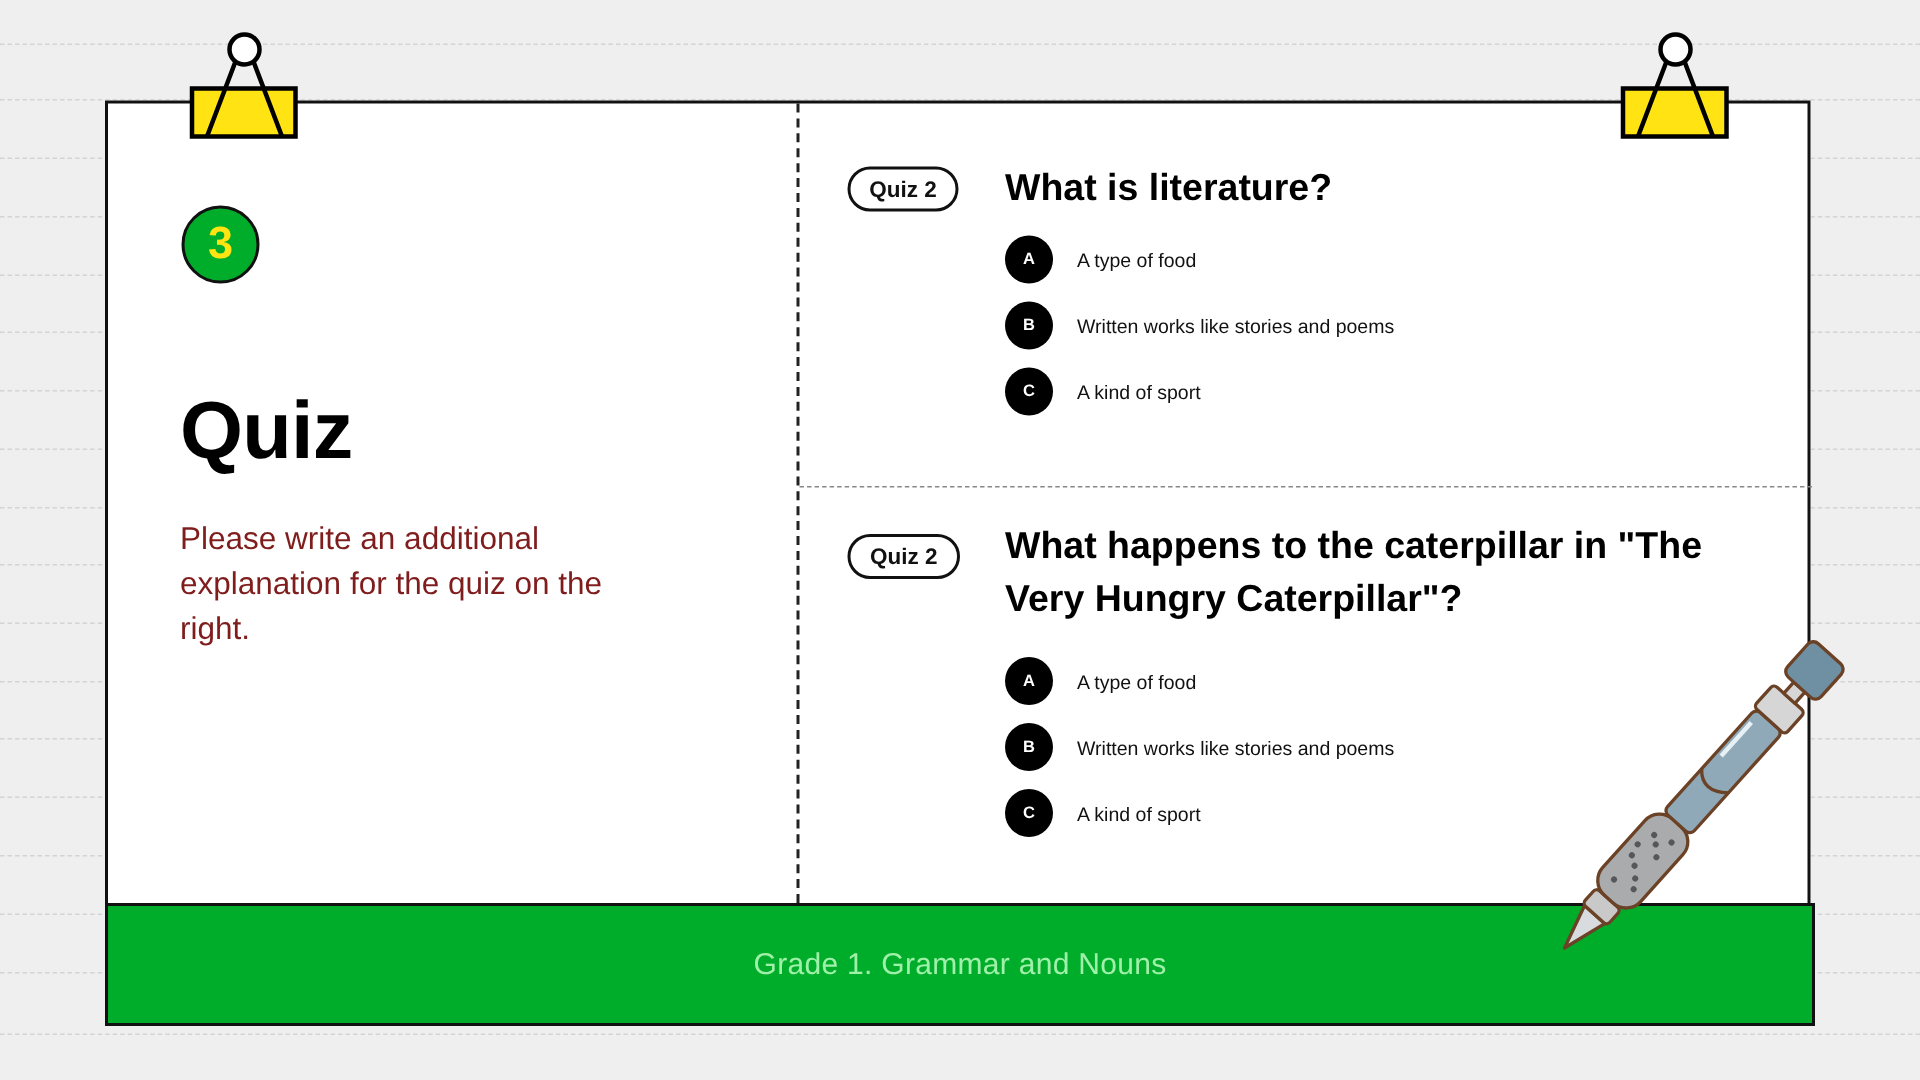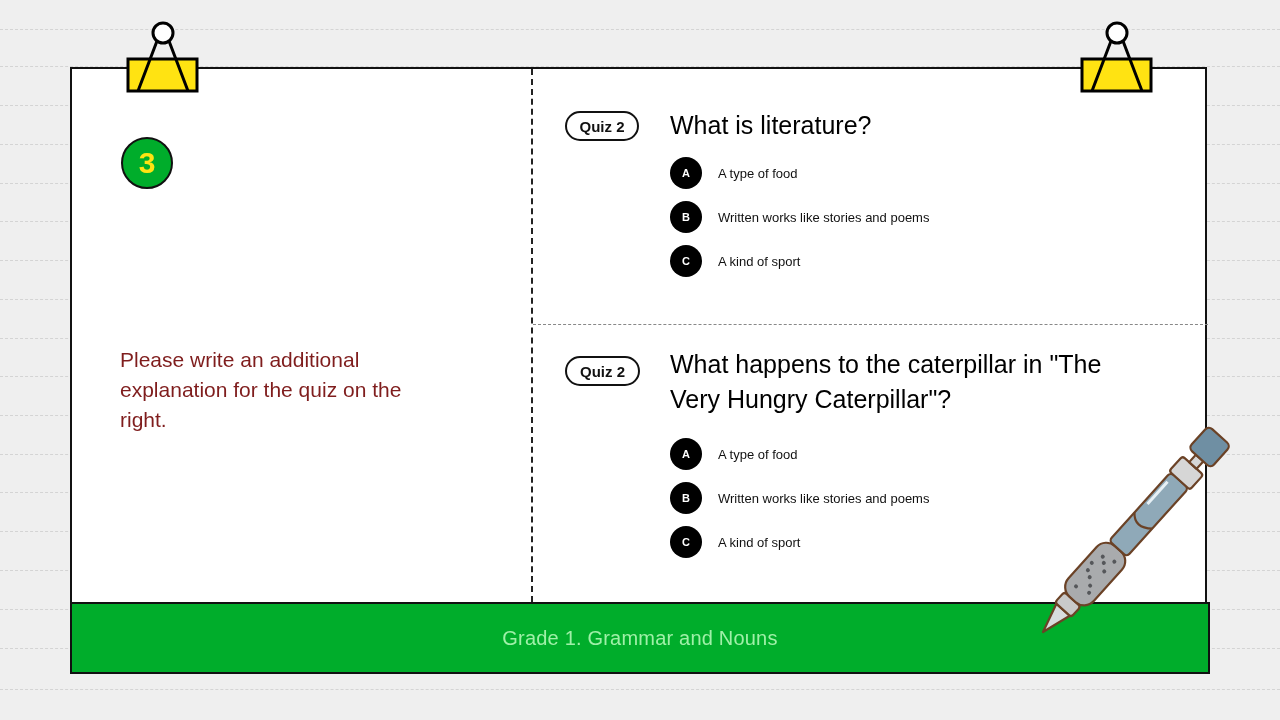--- a/index.html
+++ b/index.html
@@ -10,21 +10,21 @@
     }
     .bg-line {
       position: absolute; left: 0; width: 1280px; height: 0;
       border-top: 1px dashed #d4d4d4;
     }
     .card {
       position: absolute; left: 70px; top: 67px; width: 1137px; height: 602px;
       background: #ffffff; border: 2px solid #111; box-sizing: border-box;
     }
     .footer {
-      position: absolute; left: 70px; top: 602px; width: 1140px; height: 72px;
+      position: absolute; left: 70px; top: 602px; width: 1140px; height: 82px;
       background: #00ad2b; border: 2px solid #111; box-sizing: border-box;
       display: flex; align-items: center; justify-content: center;
     }
     .footer span { color: #9ff0a8; font-size: 20px; letter-spacing: 0.2px; }
     .vdivider {
       position: absolute; left: 531px; top: 69px; height: 533px; width: 0;
       border-left: 2px dashed #222;
     }
     .hdivider {
       position: absolute; left: 533px; top: 324px; width: 675px; height: 0;
@@ -47,21 +47,21 @@
       font-size: 21px; line-height: 30px; color: #7f1d1d;
     }
     .quiz-pill {
       position: absolute; height: 30px; padding: 0 12px;
       border: 2px solid #111; border-radius: 16px; box-sizing: border-box;
       display: flex; align-items: center; justify-content: center;
       font-size: 15px; font-weight: bold; color: #111; background: #fff;
     }
     .question {
       position: absolute; left: 670px; margin: 0;
-      font-size: 25px; line-height: 35px; font-weight: normal; color: #000;
+      font-size: 25px; line-height: 35px; font-weight: bold; color: #000;
     }
     .option {
       position: absolute; left: 670px; display: flex; align-items: center; height: 32px;
     }
     .option .letter {
       width: 32px; height: 32px; border-radius: 50%; background: #000; color: #fff;
       font-size: 11px; font-weight: bold; display: flex; align-items: center; justify-content: center;
     }
     .option .text { margin-left: 16px; font-size: 13px; color: #111; }
     .pen { position: absolute; left: 1035px; top: 400px; width: 235px; height: 240px; }
@@ -106,20 +106,21 @@
 </svg>
 <svg class="clip" style="left:1080px" viewBox="0 0 74 74">
   <rect x="2" y="39" width="69" height="32" fill="#ffe312" stroke="#000" stroke-width="3"></rect>
   <circle cx="37" cy="13" r="10" fill="#fff" stroke="#000" stroke-width="3"></circle>
   <path d="M31 21 L12 71 M43 21 L62 71" stroke="#000" stroke-width="3" fill="none"></path>
 </svg>
 
 <div class="badge-num">3</div>
 <h1 class="title">
   <br>
+  <span>Quiz</span>
 </h1>
 <p class="desc">Please write an additional explanation for the quiz on the right.</p>
 
 <div class="quiz-pill" style="left:565px; top:111px; width:74px;">Quiz 2</div>
 <h2 class="question" style="top:108px;">What is literature?</h2>
 <div class="option" style="top:157px;">
   <span class="letter">A</span>
   <span class="text">A type of food</span>
 </div>
 <div class="option" style="top:201px;">

